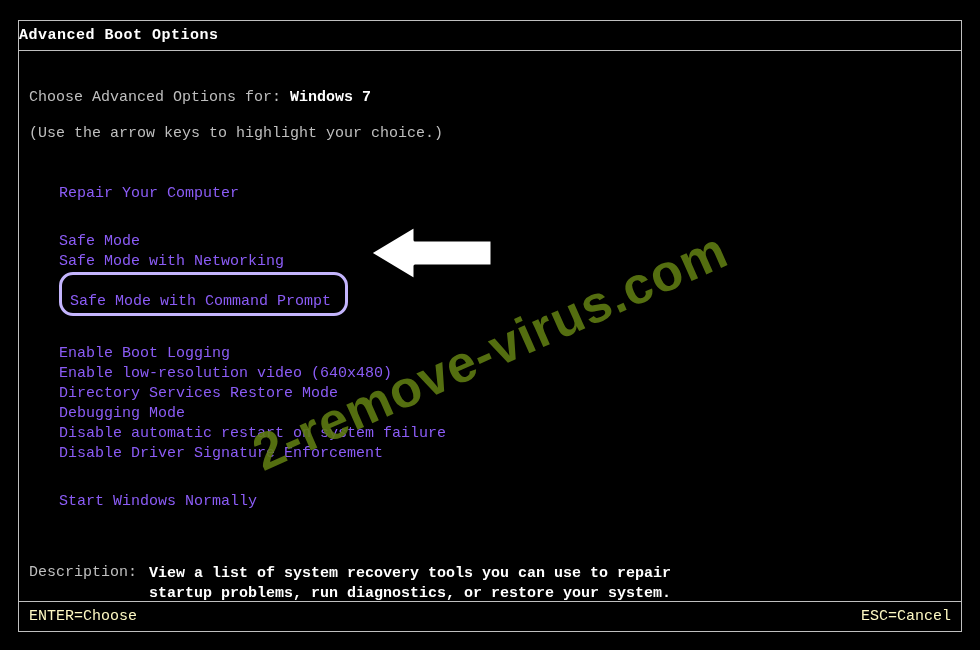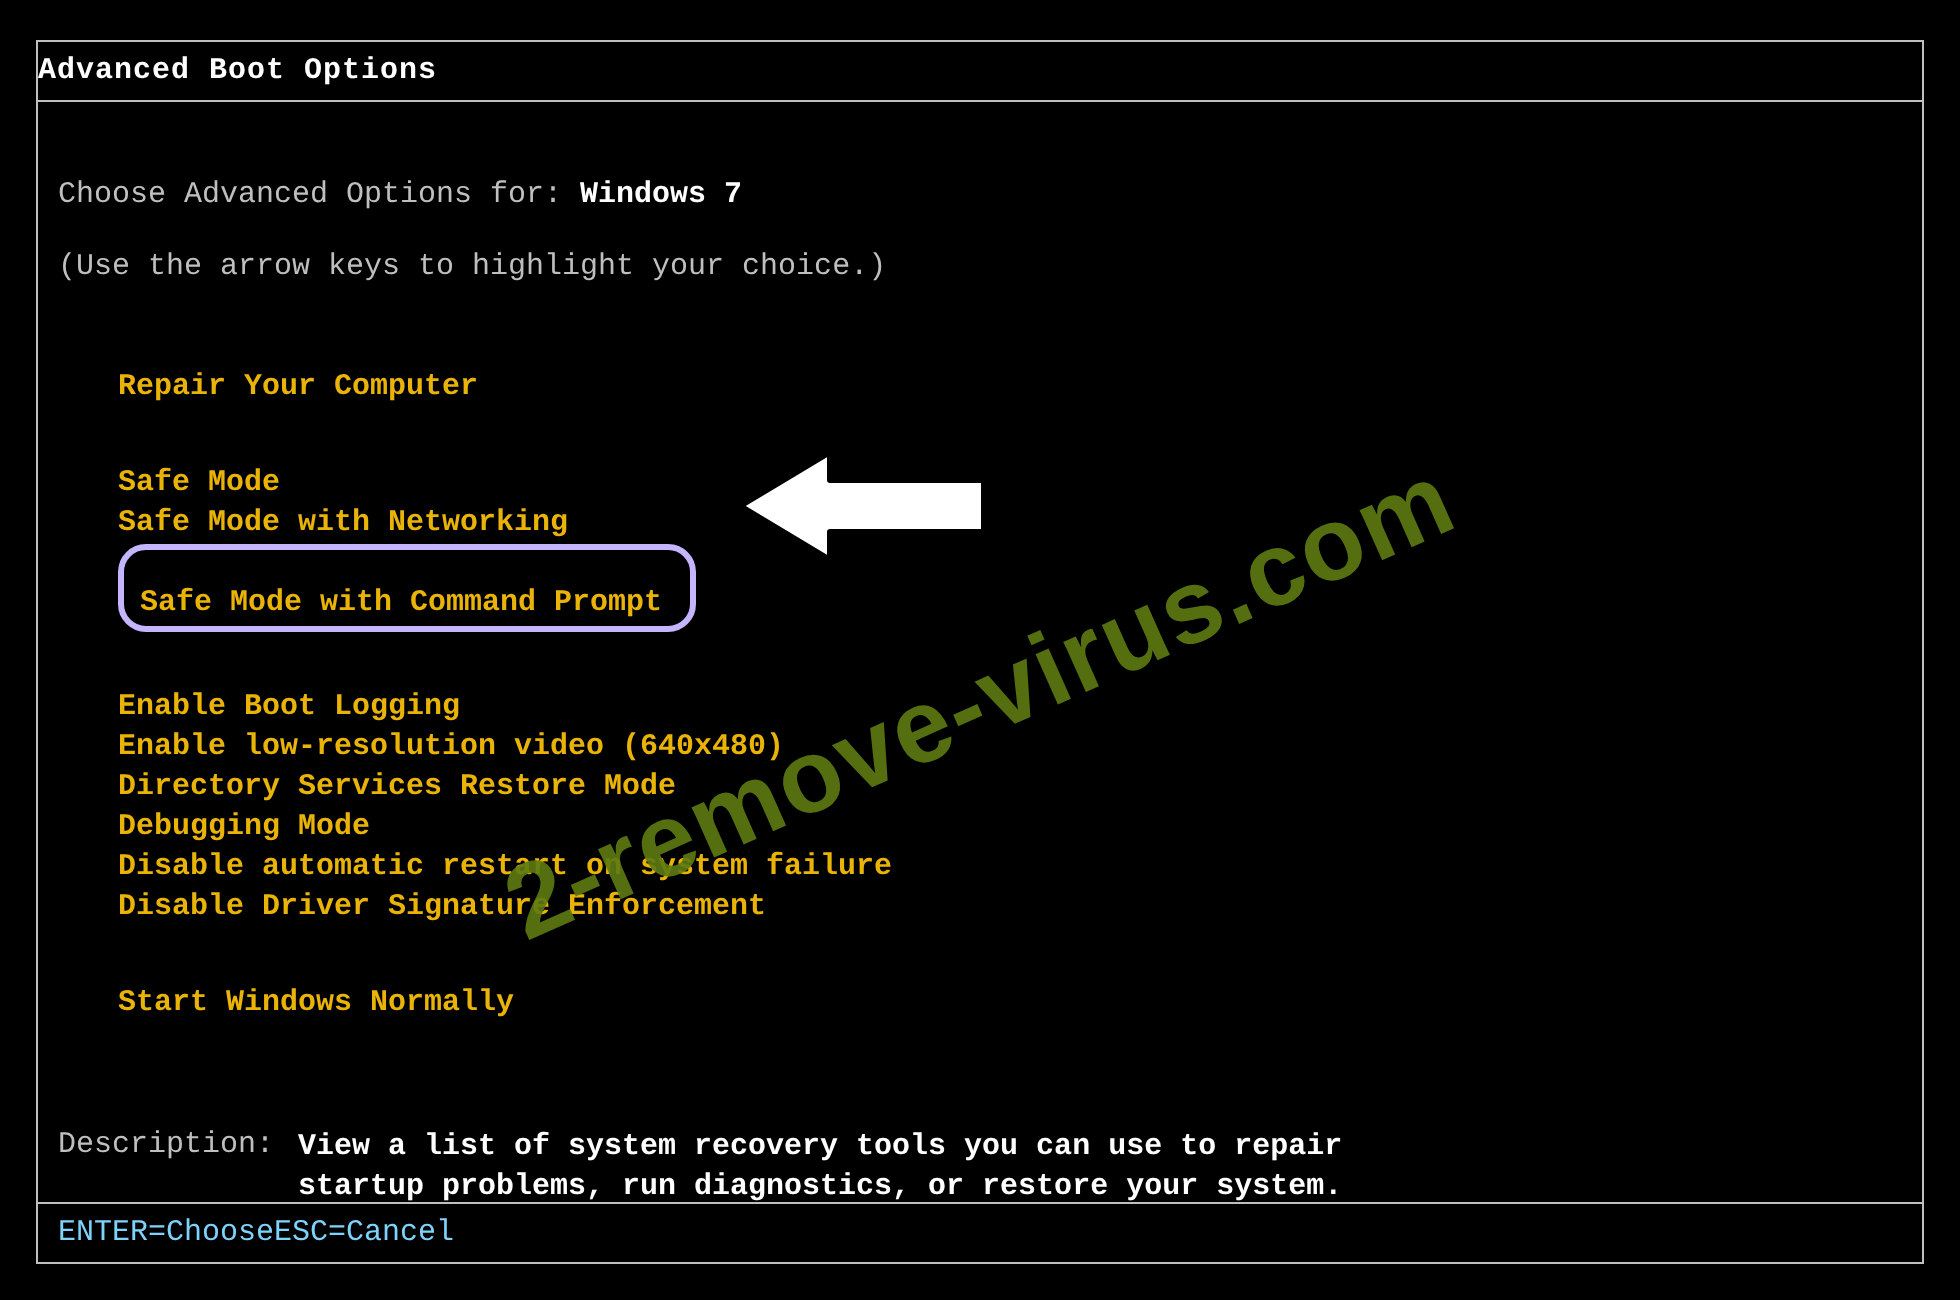--- a/index.html
+++ b/index.html
@@ -28,43 +28,43 @@
       font-weight: 700;
       letter-spacing: .5px;
     }
     .body {
       padding: 38px 10px 0 10px;
     }
     .intro1 { color: #bfbfbf; }
     .intro1 .osname { color: #ffffff; font-weight: 700; }
     .intro2 { color: #bfbfbf; margin-top: 19px; }
     .menu { margin-top: 42px; padding-left: 30px; }
-    .item { color: #eab308; font-weight: 700; line-height: 20px; }
+    .item { color: #8b5cf6; font-weight: 400; line-height: 20px; }
     .gap { height: 28px; }
     .highlight {
       display: inline-block;
       border: 3px solid #c4b5fd;
       border-radius: 14px;
       padding: 18px 14px 2px 8px;
       line-height: 18px;
     }
     .desc {
       margin-top: 52px;
       display: flex;
     }
     .desc-label { color: #bfbfbf; min-width: 120px; }
     .desc-text { color: #fff; font-weight: 700; max-width: 560px; line-height: 20px; }
     .footer {
       position: absolute;
       left: 0; right: 0; bottom: 0;
       border-top: 1px solid #bfbfbf;
       padding: 6px 10px;
       display: flex;
-      justify-content: flex-start;
-      color: #7dd3fc;
+      justify-content: space-between;
+      color: #fef9c3;
     }
     
     .watermark {
       position: absolute;
       left: 50%; top: 54%;
       transform: translate(-50%, -50%) rotate(-24deg);
       font-family: Arial, Helvetica, sans-serif;
       font-weight: 700;
       font-size: 52px;
       color: #5e7a12;

